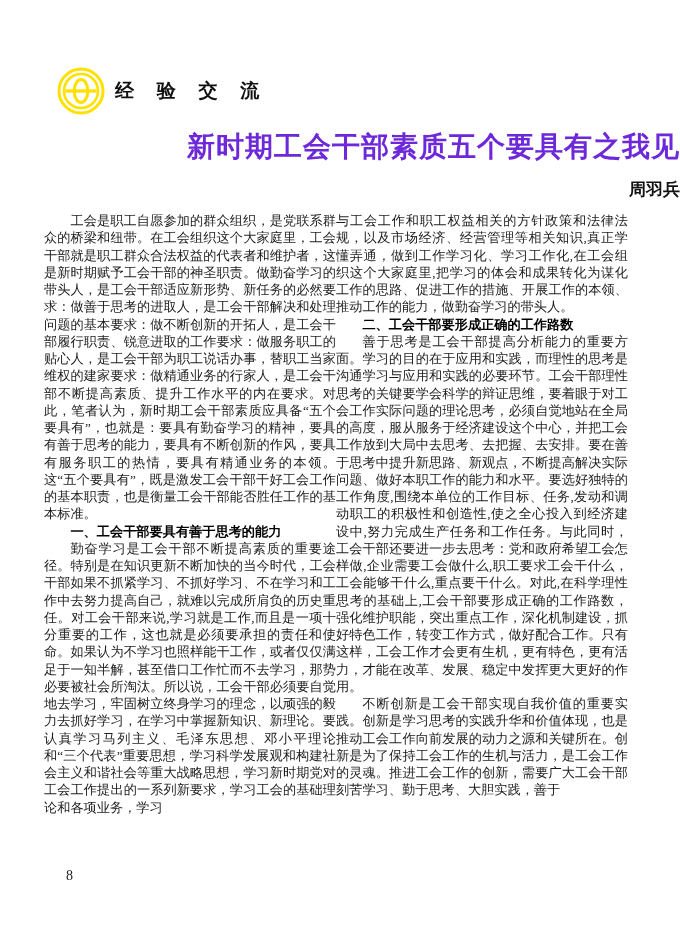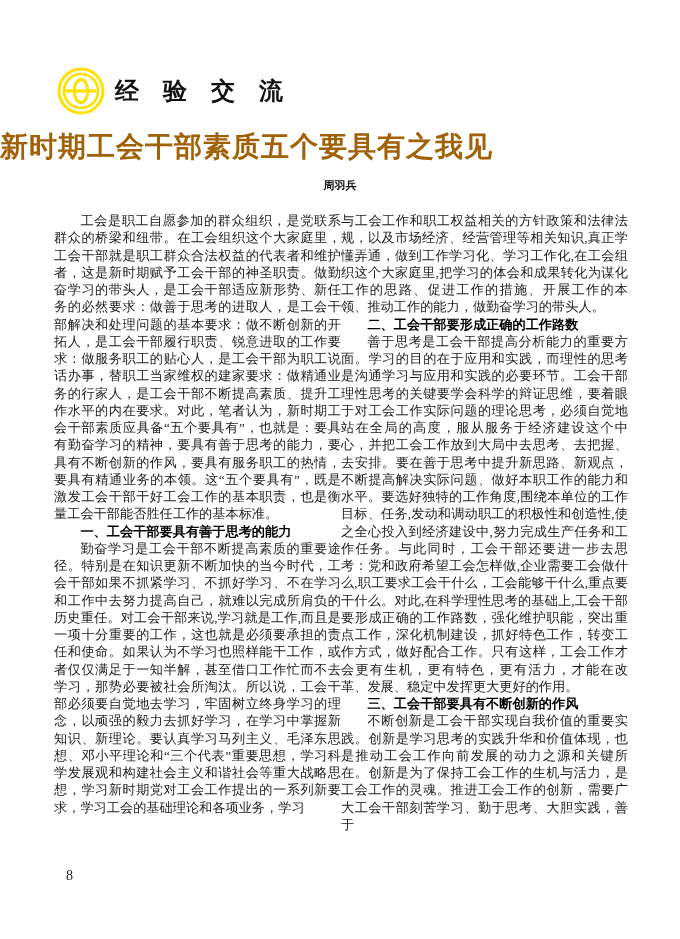--- a/index.html
+++ b/index.html
@@ -19,48 +19,48 @@
     position: absolute;
     top: 66px; left: 57px;
     display: flex;
     align-items: center;
     gap: 10px;
     height: 50px;
   }
   .masthead .logo { width: 48px; height: 48px; }
   .column-label {
     font-family: "Liberation Serif", "DejaVu Serif", serif;
-    font-size: 24px;
+    font-size: 19px;
     font-weight: bold;
     letter-spacing: 9px;
     color: #111;
     white-space: nowrap;
   }
   .article-title {
     position: absolute;
-    top: 128px; left: 0; right: 8px;
-    text-align: left;
+    top: 128px; left: 0; right: 0;
+    text-align: right;
     font-family: "Liberation Sans", "DejaVu Sans", sans-serif;
     font-weight: bold;
     font-size: 28px;
     letter-spacing: 1px;
-    color: #a16207;
+    color: #6d28d9;
   }
   .article-author {
     position: absolute;
     top: 178px; left: 0; right: 0;
-    text-align: center;
+    text-align: right;
     font-family: "Liberation Sans", "DejaVu Sans", sans-serif;
     font-weight: bold;
-    font-size: 11px;
+    font-size: 17px;
     color: #111;
   }
   .columns {
     position: absolute;
-    top: 212px; left: 54px; right: 52px;
+    top: 212px; left: 44px; right: 52px;
     display: flex;
     gap: 0;
     height: 620px;
     overflow: hidden;
   }
   .col {
     flex: 1 1 0;
     min-width: 0;
     font-size: 13.2px;
     line-height: 17.25px;
@@ -108,20 +108,19 @@
   <div class="columns">
     <div class="col">
       <p class="para-indent">工会是职工自愿参加的群众组织，是党联系群众的桥梁和纽带。在工会组织这个大家庭里，工会干部就是职工群众合法权益的代表者和维护者，这是新时期赋予工会干部的神圣职责。做勤奋学习的带头人，是工会干部适应新形势、新任务的必然要求：做善于思考的进取人，是工会干部解决和处理问题的基本要求：做不断创新的开拓人，是工会干部履行职责、锐意进取的工作要求：做服务职工的贴心人，是工会干部为职工说话办事，替职工当家维权的建家要求：做精通业务的行家人，是工会干部不断提高素质、提升工作水平的内在要求。对此，笔者认为，新时期工会干部素质应具备“五个要具有”，也就是：要具有勤奋学习的精神，要具有善于思考的能力，要具有不断创新的作风，要具有服务职工的热情，要具有精通业务的本领。这“五个要具有”，既是激发工会干部干好工会工作的基本职责，也是衡量工会干部能否胜任工作的基本标准。</p>
       <p class="sec-heading">一、工会干部要具有善于思考的能力</p>
       <p class="para-indent">勤奋学习是工会干部不断提高素质的重要途径。特别是在知识更新不断加快的当今时代，工会干部如果不抓紧学习、不抓好学习、不在学习和工作中去努力提高自己，就难以完成所肩负的历史重任。对工会干部来说,学习就是工作,而且是一项十分重要的工作，这也就是必须要承担的责任和使命。如果认为不学习也照样能干工作，或者仅仅满足于一知半解，甚至借口工作忙而不去学习，那势必要被社会所淘汰。所以说，工会干部必须要自觉地去学习，牢固树立终身学习的理念，以顽强的毅力去抓好学习，在学习中掌握新知识、新理论。要认真学习马列主义、毛泽东思想、邓小平理论和“三个代表”重要思想，学习科学发展观和构建社会主义和谐社会等重大战略思想，学习新时期党对工会工作提出的一系列新要求，学习工会的基础理论和各项业务，学习</p>
     </div>
     <div class="col">
       <p class="para-cont">与工会工作和职工权益相关的方针政策和法律法规，以及市场经济、经营管理等相关知识,真正学懂弄通，做到工作学习化、学习工作化,在工会组织这个大家庭里,把学习的体会和成果转化为谋化工作的思路、促进工作的措施、开展工作的本领、推动工作的能力，做勤奋学习的带头人。</p>
       <p class="sec-heading">二、工会干部要形成正确的工作路数</p>
       <p class="para-indent">善于思考是工会干部提高分析能力的重要方面。学习的目的在于应用和实践，而理性的思考是沟通学习与应用和实践的必要环节。工会干部理性思考的关键要学会科学的辩证思维，要着眼于对工会工作实际问题的理论思考，必须自觉地站在全局的高度，服从服务于经济建设这个中心，并把工会工作放到大局中去思考、去把握、去安排。要在善于思考中提升新思路、新观点，不断提高解决实际问题、做好本职工作的能力和水平。要选好独特的工作角度,围绕本单位的工作目标、任务,发动和调动职工的积极性和创造性,使之全心投入到经济建设中,努力完成生产任务和工作任务。与此同时，工会干部还要进一步去思考：党和政府希望工会怎样做,企业需要工会做什么,职工要求工会干什么，工会能够干什么,重点要干什么。对此,在科学理性思考的基础上,工会干部要形成正确的工作路数，强化维护职能，突出重点工作，深化机制建设，抓好特色工作，转变工作方式，做好配合工作。只有这样，工会工作才会更有生机，更有特色，更有活力，才能在改革、发展、稳定中发挥更大更好的作用。</p>
-      <p class="sec-heading">三、工会干部要具有不断创新的作风</p>
       <p class="para-indent">不断创新是工会干部实现自我价值的重要实践。创新是学习思考的实践升华和价值体现，也是推动工会工作向前发展的动力之源和关键所在。创新是为了保持工会工作的生机与活力，是工会工作的灵魂。推进工会工作的创新，需要广大工会干部刻苦学习、勤于思考、大胆实践，善于</p>
     </div>
   </div>
 
   <div class="page-number">8</div>
 
 </div>
 
 </body></html>

